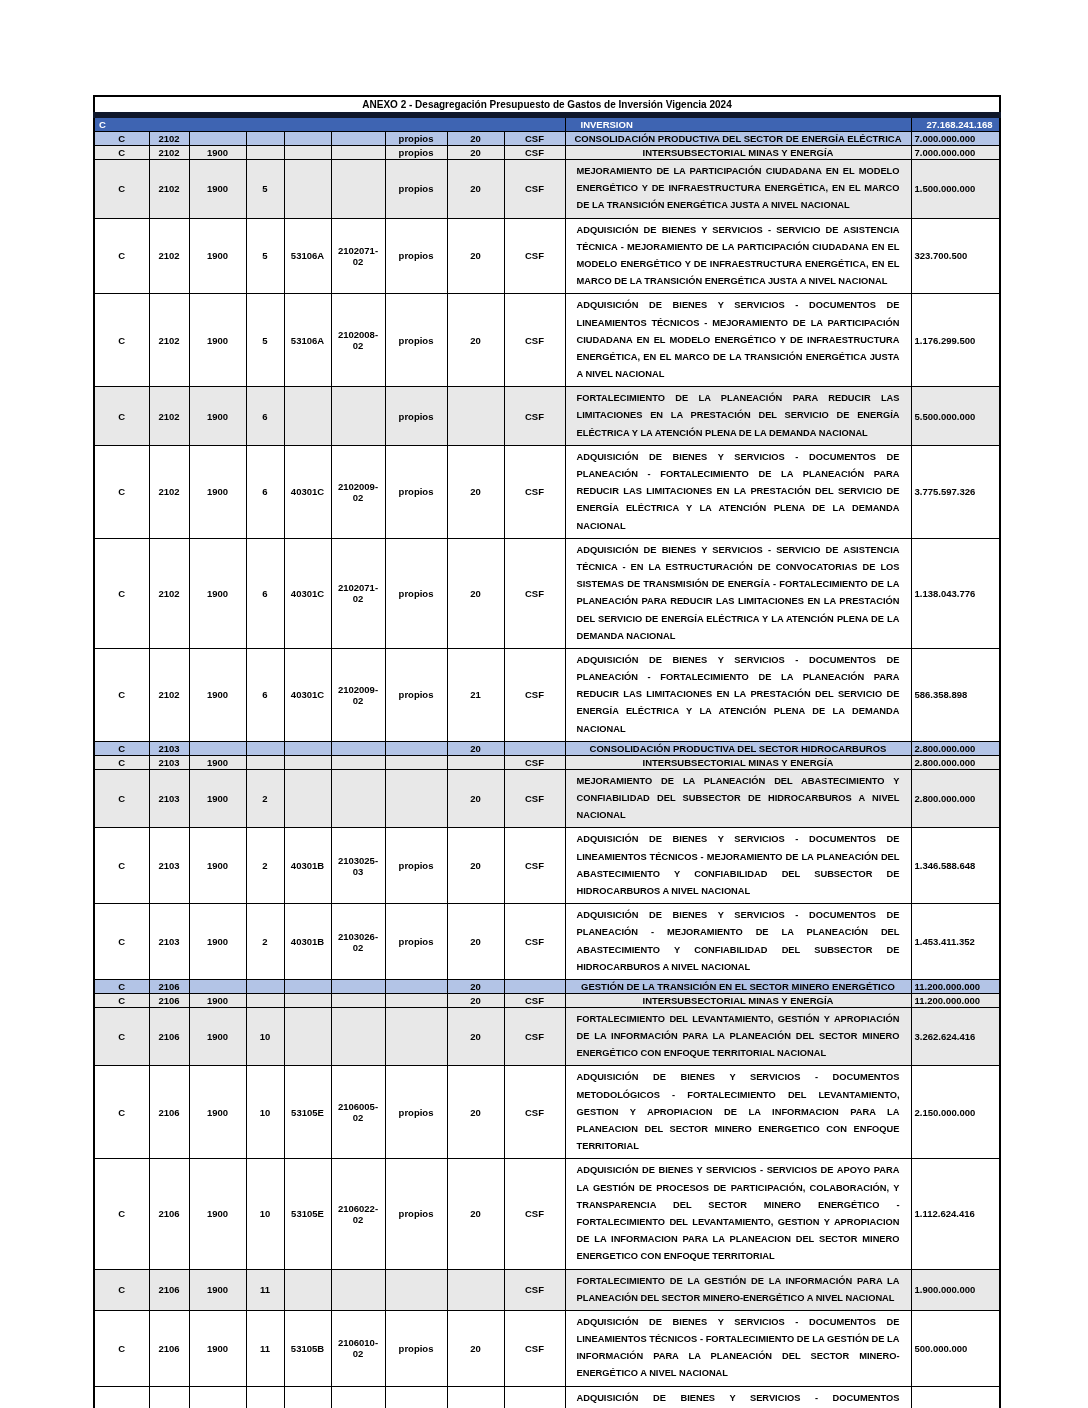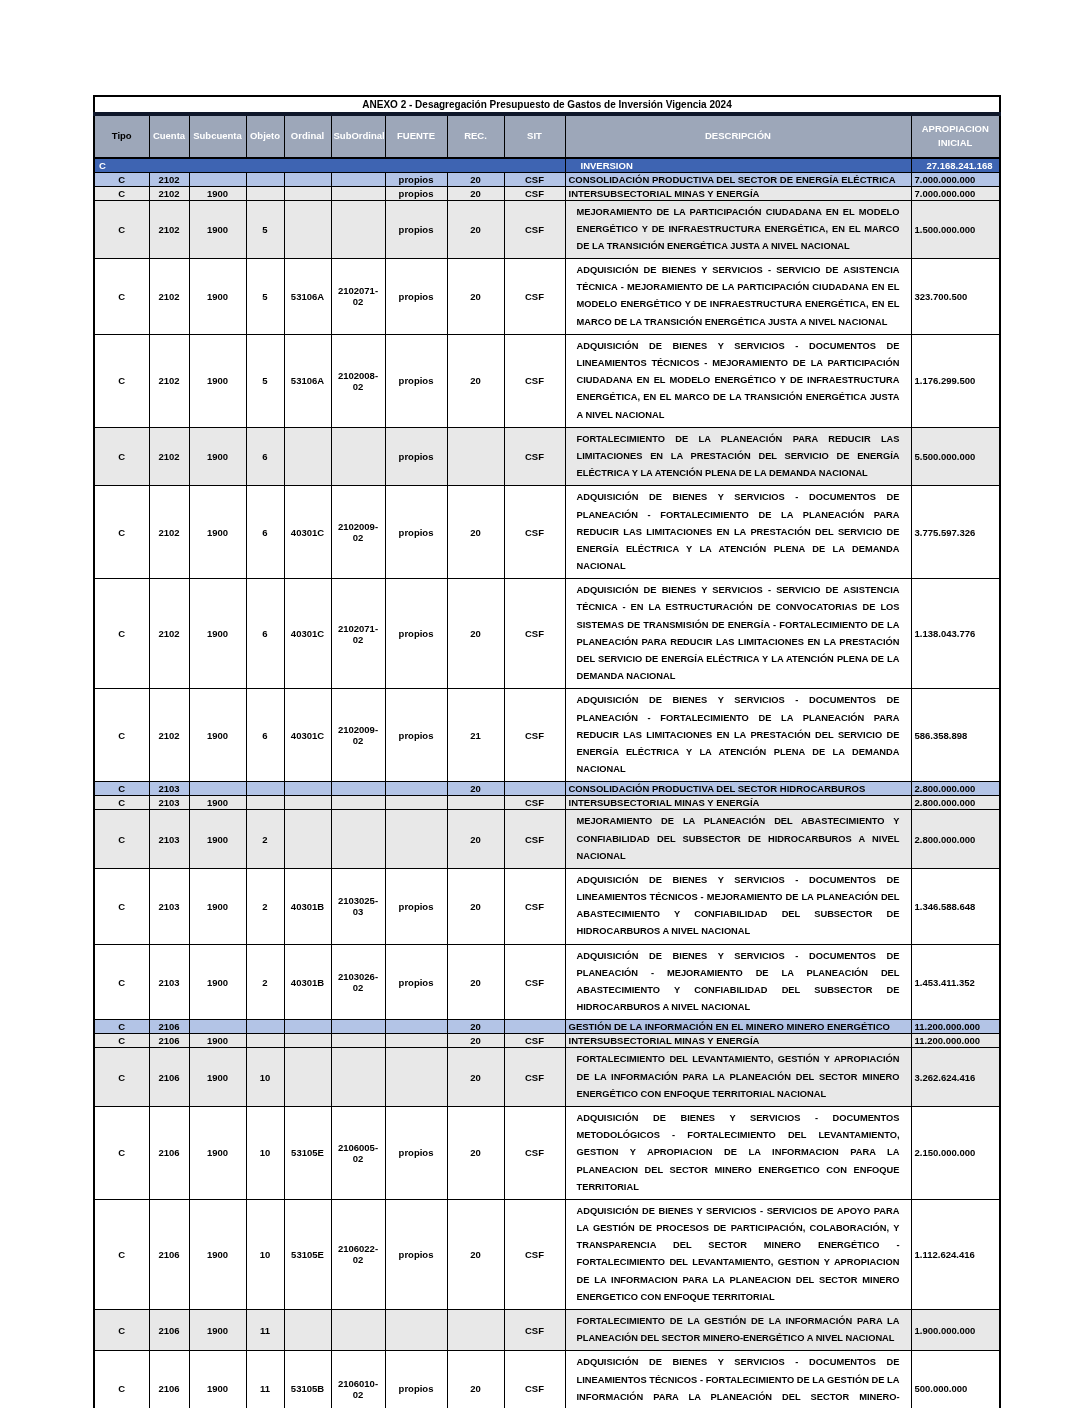--- a/index.html
+++ b/index.html
@@ -25,37 +25,37 @@
     overflow: hidden;
     padding: 1px 3px;
     font-size: 9.5px;
   }
   tr.title-row th {
     background: #ffffff;
     color: #000;
     font-size: 10px;
     text-align: center;
     padding: 2px 2px;
-    border-bottom: 4px solid #0f172a;
+    border-bottom: 6px solid #0f172a;
   }
   tr.header-row th {
     background: #9DA7B9;
     color: #ffffff;
     text-align: center;
     font-size: 9.5px;
     padding: 6px 2px;
     line-height: 1.5;
     border-bottom: 2px solid #000;
   }
   tr.header-row th.th-tipo { color: #000; }
   td.num { text-align: right; }
   td.desc { text-align: left; }
   td.desc.just { text-align: justify; text-justify: inter-word; padding: 3px 11px; line-height: 1.85; font-size: 9.3px; }
   td:nth-child(n) { text-align: center; }
-  td.desc { text-align: left; }
+  td.desc { text-align: center; }
   td.desc.just { text-align: justify; }
   td.num { text-align: left; }
 
   tr.row-total td { background: #3E64B2; color: #ffffff; border-color: #000; padding-left: 15px; }
   tr.row-total td.cell-total-tipo { text-align: left; padding-left: 4px; }
   tr.row-total td.desc { text-align: left; }
   tr.row-cuenta td { background: #B3C4E6; }
   tr.row-mid td { background: #E8E8E8; }
   tr.row-leaf td { background: #ffffff; }
 </style>
@@ -74,33 +74,20 @@
         <col style="width:62px">
         <col style="width:57px">
       <col style="width:61px">
         <col style="width:346px">
         <col style="width:89px">
     </colgroup>
     <thead>
       <tr class="title-row">
         <th colspan="11">ANEXO 2 - Desagregación Presupuesto de Gastos de Inversión Vigencia 2024</th>
       </tr>
-      <tr class="header-row">
-        <th class="th-tipo">Tipo</th>
-        <th>Cuenta</th>
-        <th>Subcuenta</th>
-        <th>Objeto</th>
-        <th>Ordinal</th>
-        <th>SubOrdinal</th>
-        <th>FUENTE</th>
-        <th>REC.</th>
-        <th>SIT</th>
-        <th>DESCRIPCIÓN</th>
-        <th>APROPIACION INICIAL</th>
-      </tr>
     </thead>
     <tbody>
         <tr class="row-total">
           <td class="cell-total-tipo" colspan="9">C</td>
           <td class="desc">INVERSION</td>
           <td class="num">27.168.241.168</td>
         </tr>
         <tr class="row-cuenta">
           <td>C</td>
           <td>2102</td>
@@ -286,21 +273,21 @@
         <tr class="row-cuenta">
           <td>C</td>
           <td>2106</td>
           <td></td>
           <td></td>
           <td></td>
           <td></td>
           <td></td>
           <td>20</td>
           <td></td>
-          <td class="desc">GESTIÓN DE LA INFORMACIÓN EN EL MINERO MINERO ENERGÉTICO</td>
+          <td class="desc">GESTIÓN DE LA TRANSICIÓN EN EL SECTOR MINERO ENERGÉTICO</td>
           <td class="num">11.200.000.000</td>
         </tr>
         <tr class="row-mid">
           <td>C</td>
           <td>2106</td>
           <td>1900</td>
           <td></td>
           <td></td>
           <td></td>
           <td></td>

